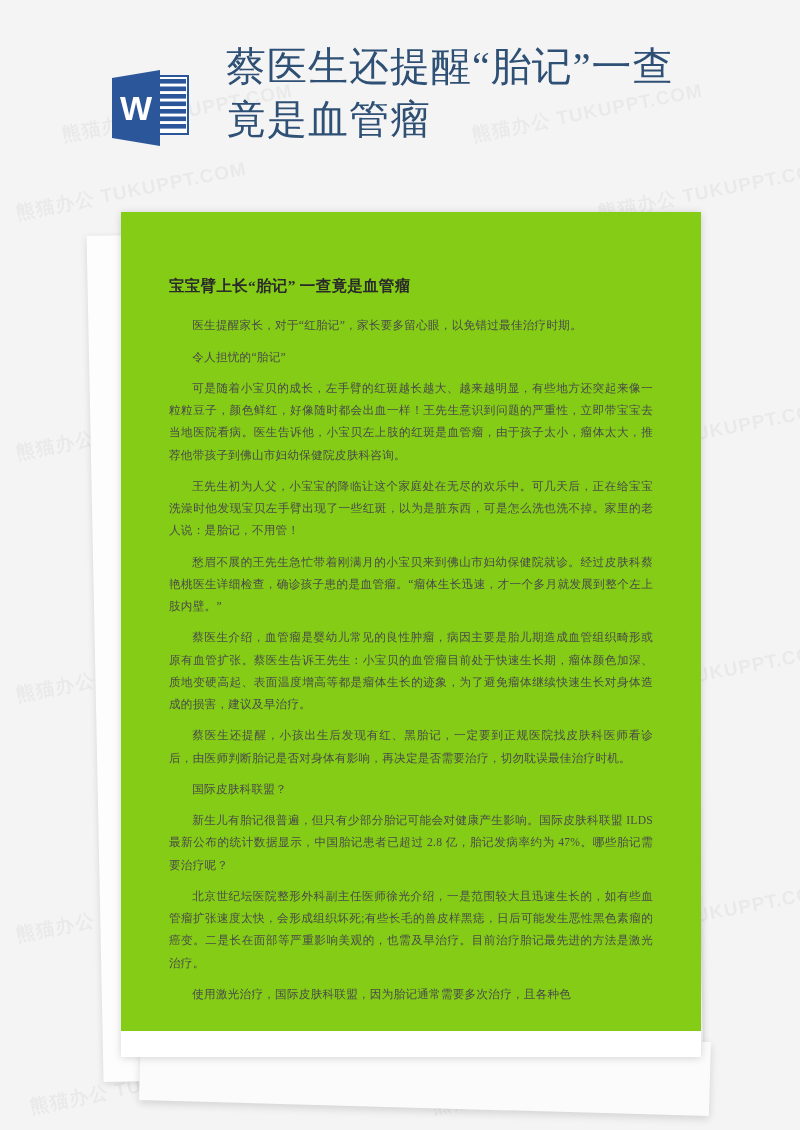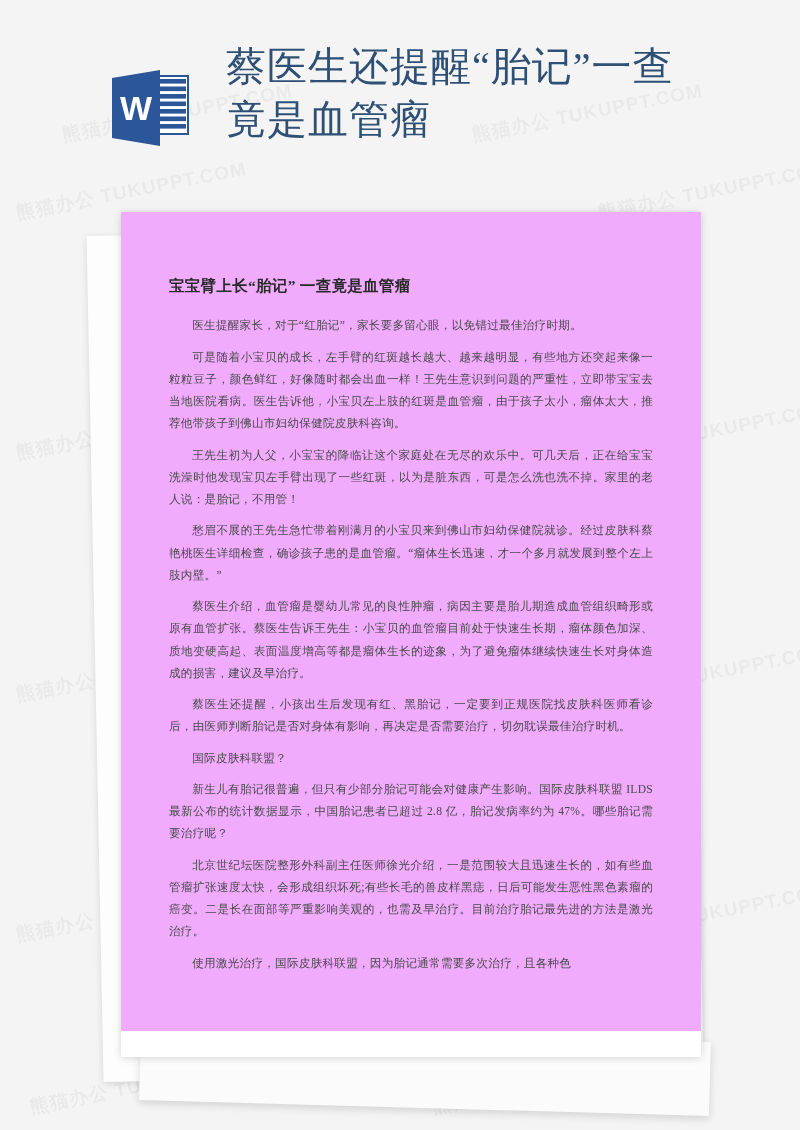--- a/index.html
+++ b/index.html
@@ -97,21 +97,21 @@
     transform: rotate(1.6deg);
     transform-origin: 50% 50%;
   }
 
   .sheet {
     position: absolute;
     left: 25px;
     top: 0;
     width: 580px;
     height: 845px;
-    background: #f0abfc;
+    background: #84cc16;
     box-shadow: 0 1px 8px rgba(0,0,0,0.16);
     overflow: hidden;
     z-index: 3;
   }
 
   .sheet-inner {
     position: relative;
     padding: 62px 48px 0 48px;
     box-sizing: border-box;
     height: 100%;
@@ -195,20 +195,21 @@
   <div class="sheet-back-a"></div>
   <div class="sheet-back-b"></div>
 
   <div class="sheet">
     <div class="sheet-inner">
 
       <h2 class="doc-heading">宝宝臂上长“胎记” 一查竟是血管瘤</h2>
 
       <p class="doc-p indent">医生提醒家长，对于“红胎记”，家长要多留心眼，以免错过最佳治疗时期。</p>
 
+      <p class="doc-p indent">令人担忧的“胎记”</p>
 
       <p class="doc-p indent">可是随着小宝贝的成长，左手臂的红斑越长越大、越来越明显，有些地方还突起来像一粒粒豆子，颜色鲜红，好像随时都会出血一样！王先生意识到问题的严重性，立即带宝宝去当地医院看病。医生告诉他，小宝贝左上肢的红斑是血管瘤，由于孩子太小，瘤体太大，推荐他带孩子到佛山市妇幼保健院皮肤科咨询。</p>
 
       <p class="doc-p indent">王先生初为人父，小宝宝的降临让这个家庭处在无尽的欢乐中。可几天后，正在给宝宝洗澡时他发现宝贝左手臂出现了一些红斑，以为是脏东西，可是怎么洗也洗不掉。家里的老人说：是胎记，不用管！</p>
 
       <p class="doc-p indent">愁眉不展的王先生急忙带着刚满月的小宝贝来到佛山市妇幼保健院就诊。经过皮肤科蔡艳桃医生详细检查，确诊孩子患的是血管瘤。“瘤体生长迅速，才一个多月就发展到整个左上肢内壁。”</p>
 
       <p class="doc-p indent">蔡医生介绍，血管瘤是婴幼儿常见的良性肿瘤，病因主要是胎儿期造成血管组织畸形或原有血管扩张。蔡医生告诉王先生：小宝贝的血管瘤目前处于快速生长期，瘤体颜色加深、质地变硬高起、表面温度增高等都是瘤体生长的迹象，为了避免瘤体继续快速生长对身体造成的损害，建议及早治疗。</p>
 
       <p class="doc-p indent">蔡医生还提醒，小孩出生后发现有红、黑胎记，一定要到正规医院找皮肤科医师看诊后，由医师判断胎记是否对身体有影响，再决定是否需要治疗，切勿耽误最佳治疗时机。</p>

